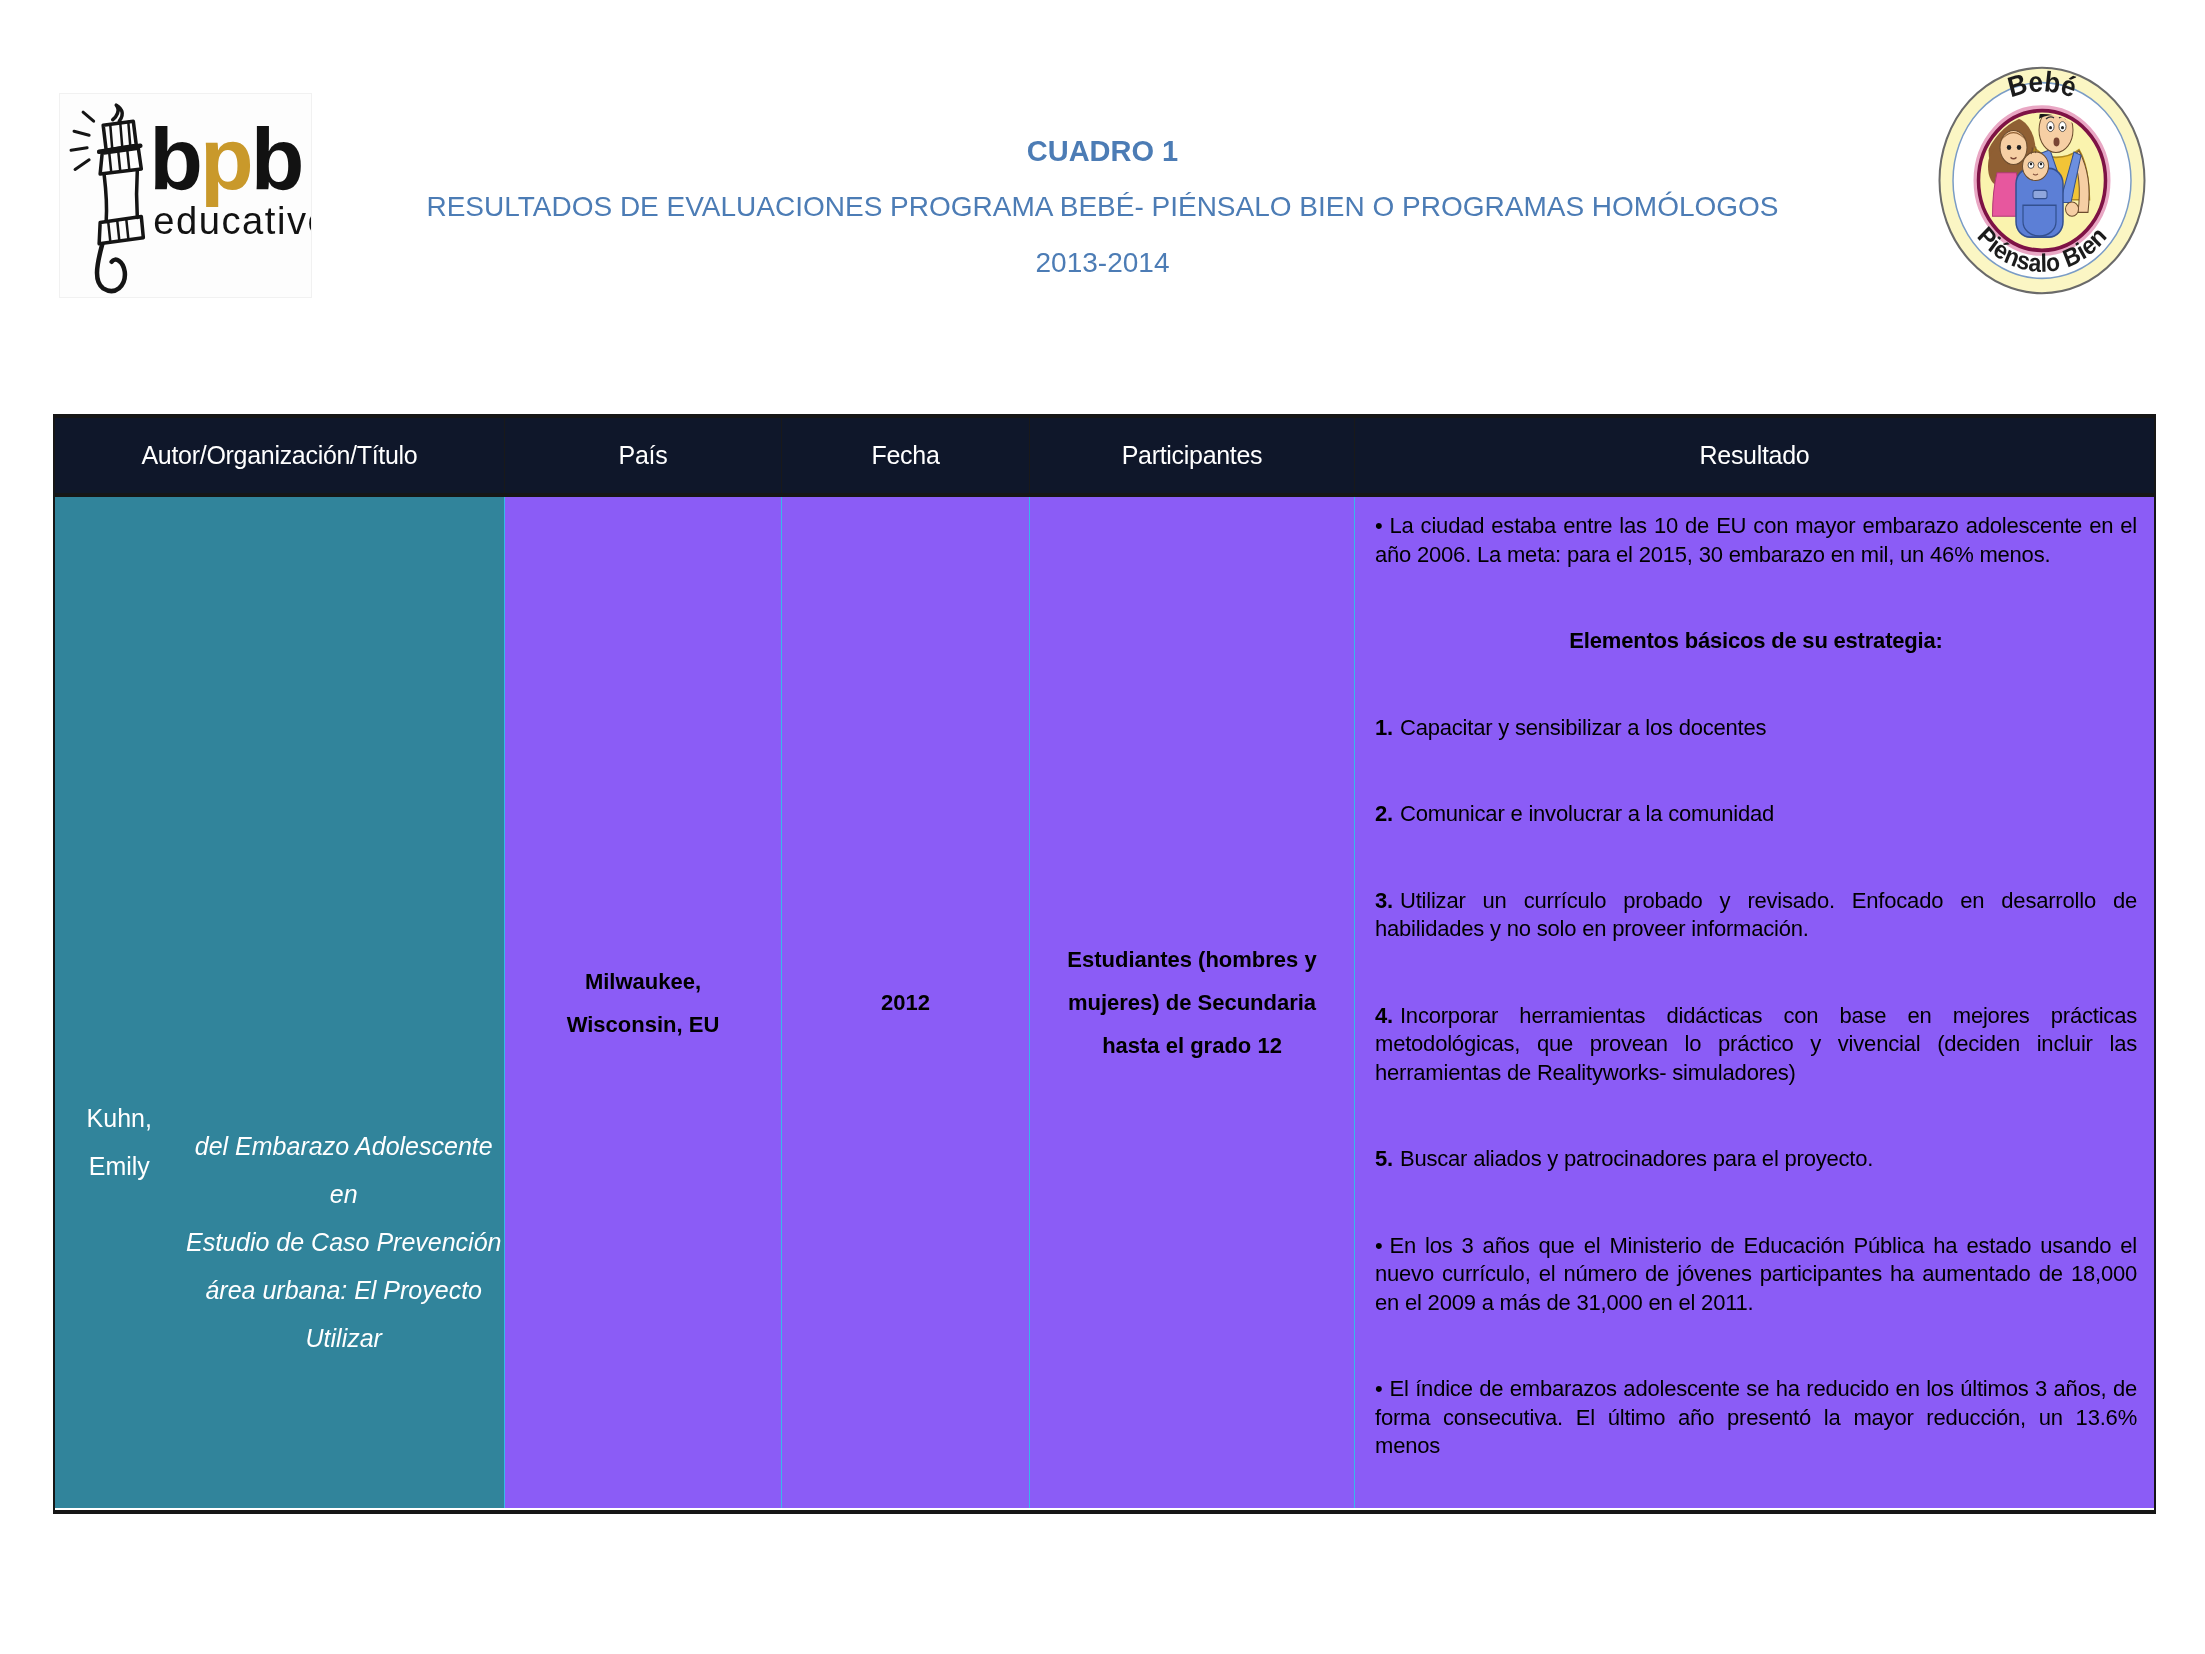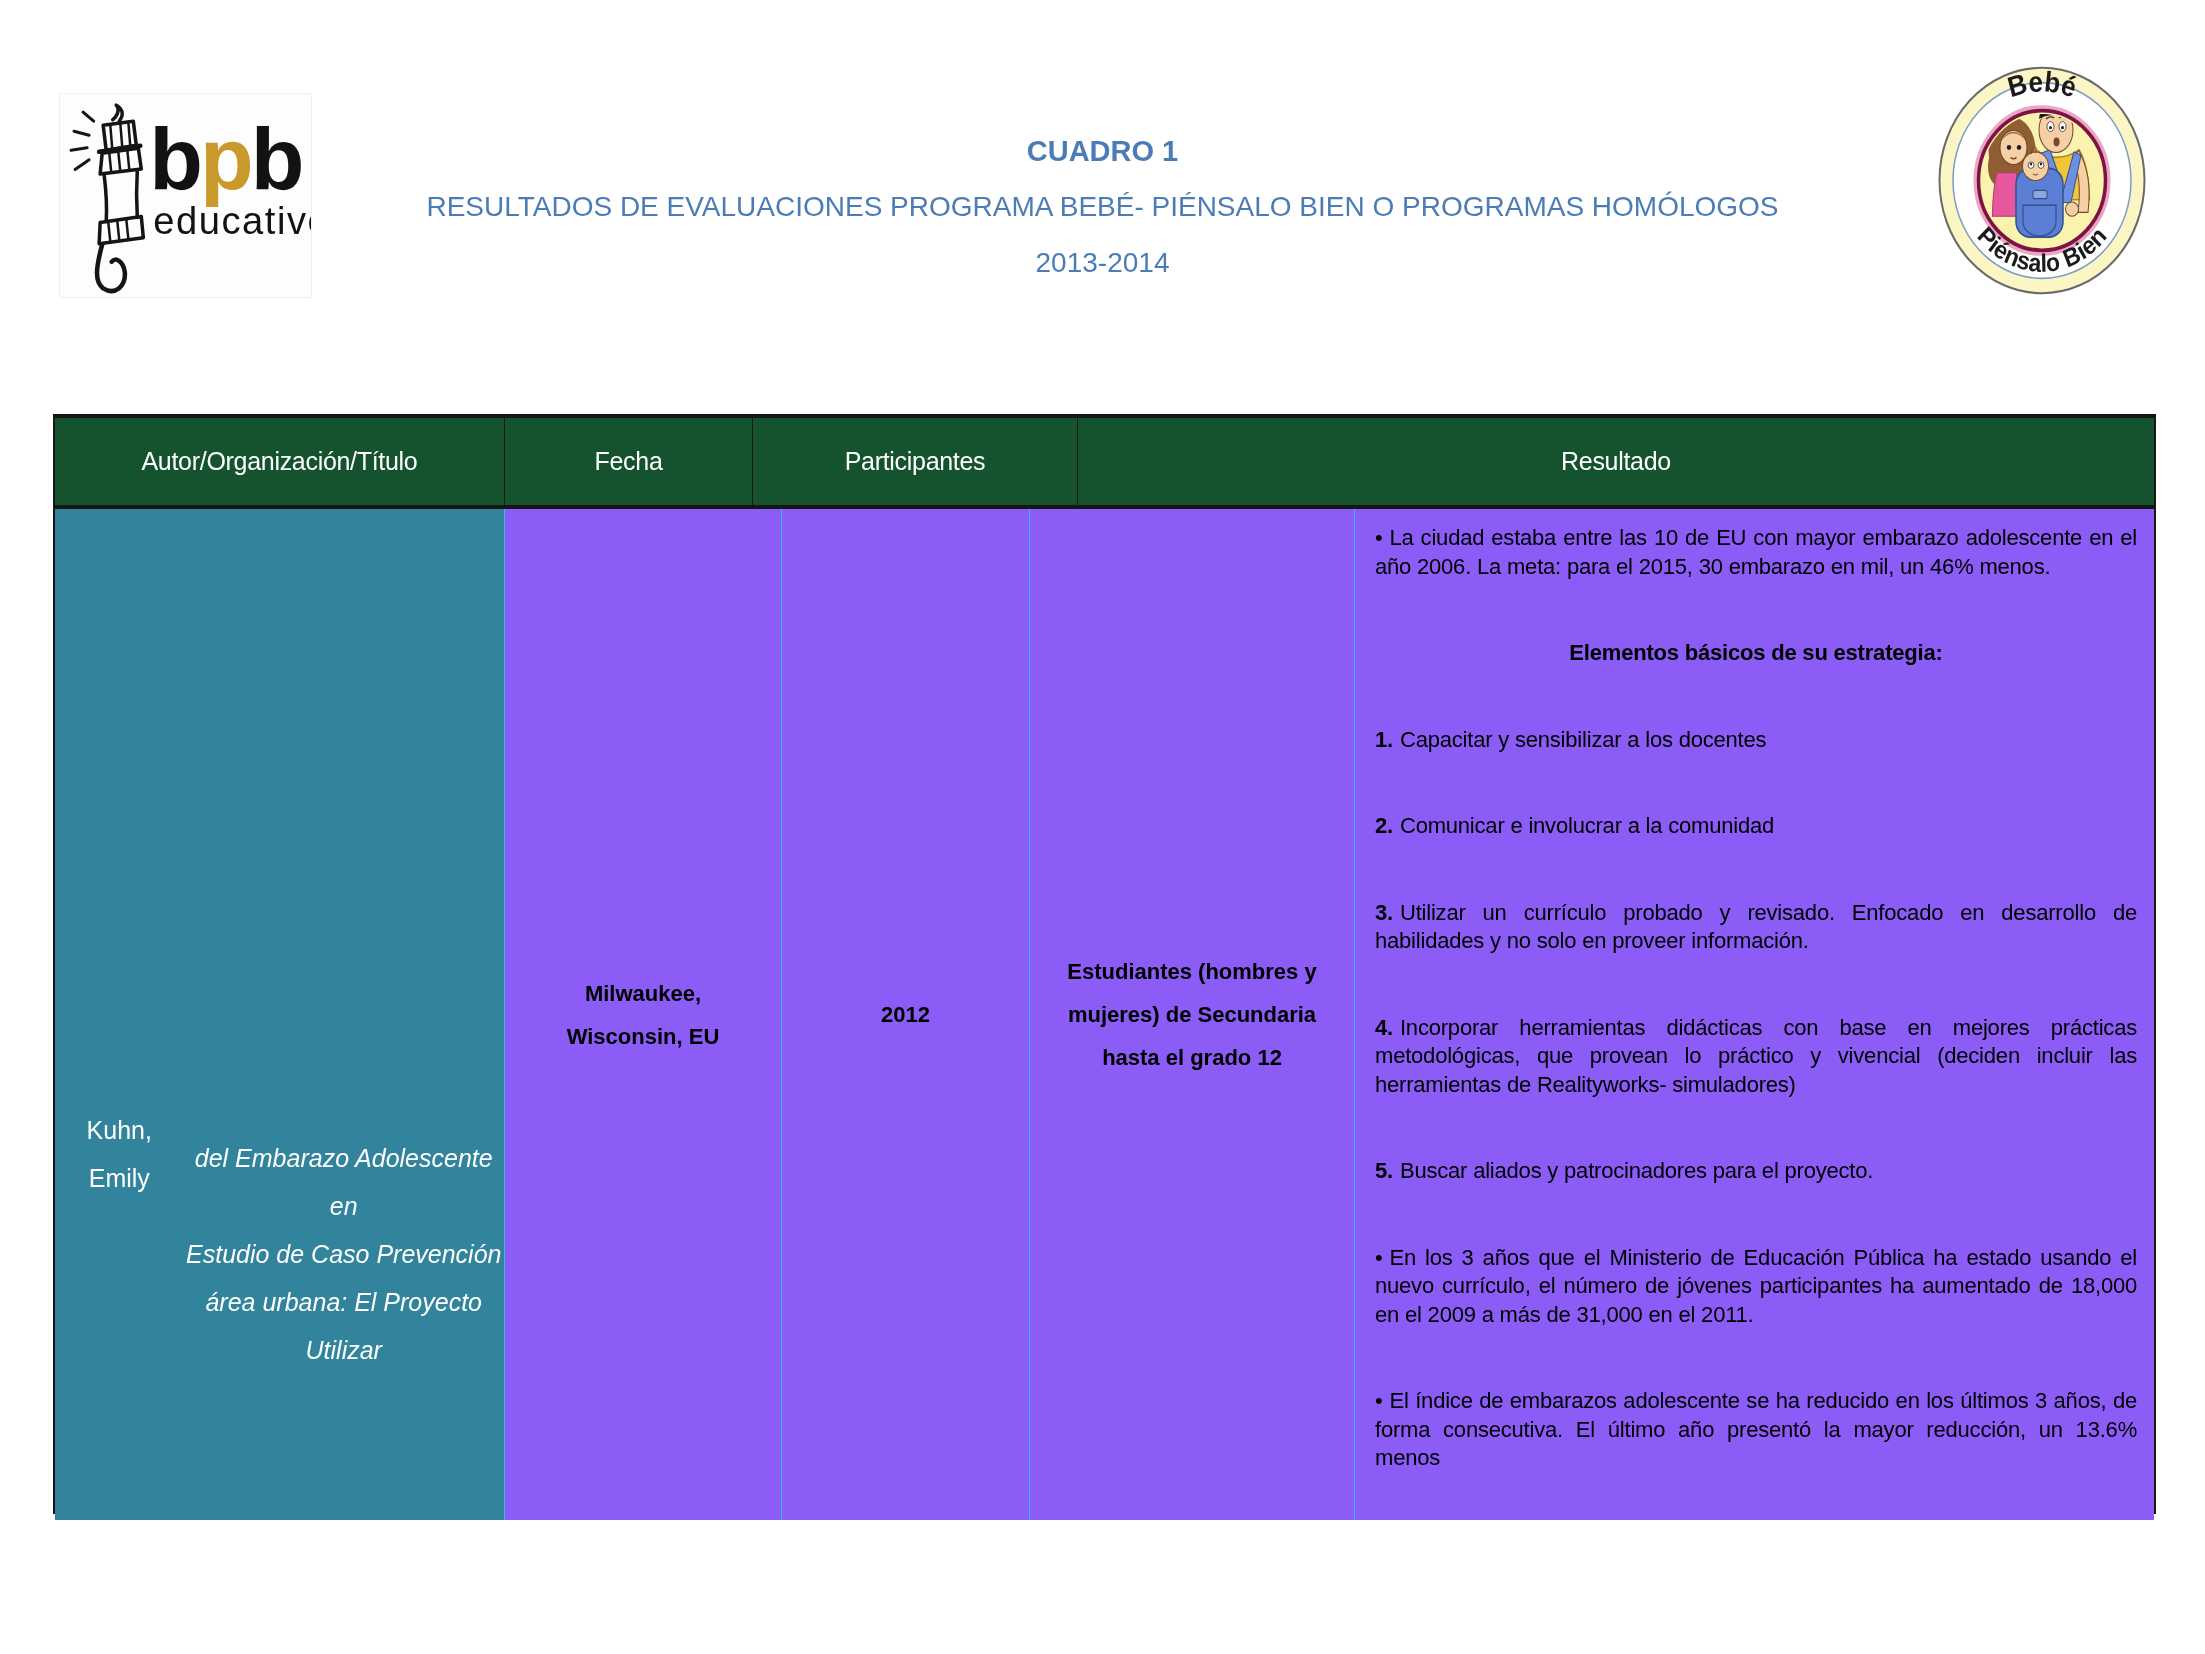--- a/index.html
+++ b/index.html
@@ -15,21 +15,21 @@
   .titles .t1{font-size:29px;font-weight:bold;line-height:56px;}
   .titles .t2{font-size:28px;line-height:56px;}
   .titles .t3{font-size:28px;line-height:56px;}
 
   .logo-right{position:absolute;left:1937px;top:65px;width:210px;height:231px;}
   .logo-right svg{width:100%;height:100%;display:block;}
 
   
   .tbl{position:absolute;left:53px;top:414px;width:2103px;height:1100px;
        border:2px solid #161616;border-top-width:4.5px;border-bottom-width:4px;box-sizing:border-box;}
-  .thead{display:flex;height:91px;background:#14532d;border-bottom:4.5px solid #161616;box-sizing:border-box;}
+  .thead{display:flex;height:79px;background:#0f172a;border-bottom:4.5px solid #161616;box-sizing:border-box;}
   .th{color:#ffffff;font-size:25px;display:flex;align-items:center;justify-content:center;
       border-right:1.5px solid #19191a;box-sizing:border-box;letter-spacing:-0.3px;}
   .th:last-child{border-right:none;}
   .w1{width:450px;flex:0 0 auto;}
   .w2{width:277px;flex:0 0 auto;}
   .w3{width:248px;flex:0 0 auto;}
   .w4{width:325px;flex:0 0 auto;}
   .w5{flex:1 1 auto;}
 
   .tbody{display:flex;height:1011px;}
@@ -136,20 +136,21 @@
       </text>
       <text font-size="46" font-weight="bold" fill="#1b1b1b" font-family="Liberation Sans, sans-serif">
         <textPath href="#botArc" startOffset="50%" text-anchor="middle">Piénsalo Bien</textPath>
       </text>
     </svg>
   </div>
 
   <div class="tbl">
     <div class="thead">
       <div class="th w1">Autor/Organización/Título</div>
+      <div class="th w2">País</div>
       <div class="th w3">Fecha</div>
       <div class="th w4">Participantes</div>
       <div class="th w5">Resultado</div>
     </div>
 
     <div class="tbody">
 
       <div class="td autor w1">
         <div class="autor-name">Kuhn, Emily</div>
         <div class="autor-title">

